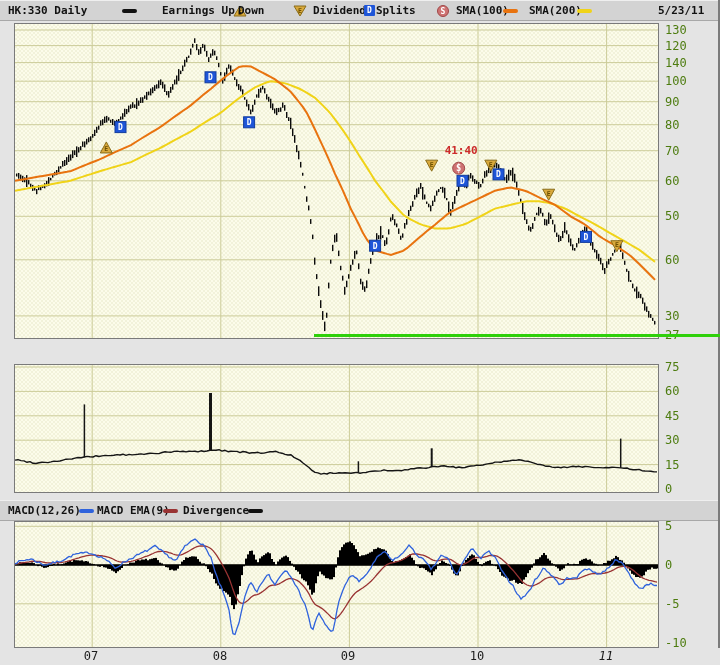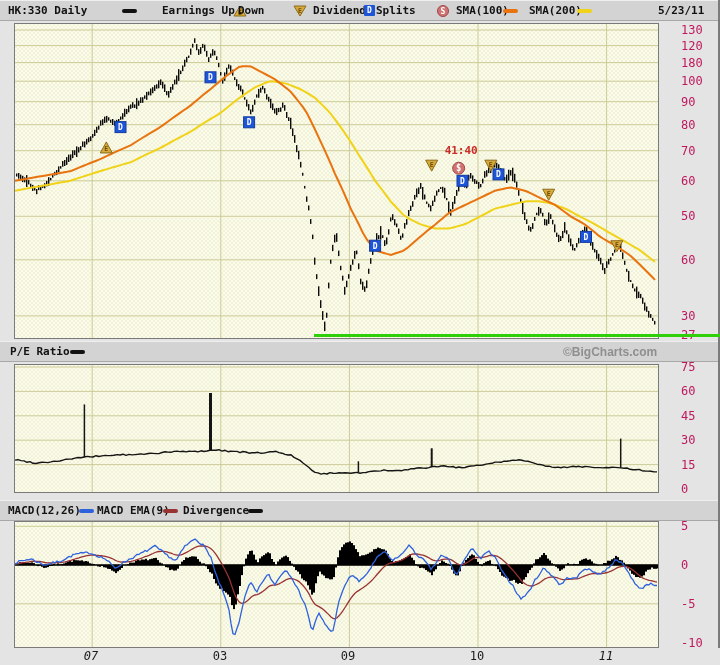--- a/index.html
+++ b/index.html
@@ -12,21 +12,21 @@
   .sqicon{position:absolute;width:11px;height:11px;border-radius:1px;background:#1e55d8;color:#fff;
           font:bold 8px "DejaVu Sans Mono",monospace;text-align:center;line-height:11px;}
   .circicon{position:absolute;width:12px;height:12px;border-radius:50%;background:#ce7272;border:1px solid #a04848;
           color:#fff;font:bold 8px "DejaVu Sans Mono",monospace;text-align:center;line-height:12px;box-sizing:border-box;}
   .panel{position:absolute;left:14px;width:643px;background:#fcfcea;border:1px solid #7a7a7a;
          background-image:linear-gradient(45deg,#f2f2da 25%,transparent 25%,transparent 75%,#f2f2da 75%),
                           linear-gradient(45deg,#f2f2da 25%,transparent 25%,transparent 75%,#f2f2da 75%);
          background-size:4px 4px;background-position:0 0,2px 2px;}
   .panel svg{display:block;}
   .gutter{position:absolute;left:661px;width:57px;}
-  .ytick{position:absolute;left:20px;font:12px "DejaVu Sans Mono",monospace;color:#be185d;}
+  .ytick{position:absolute;left:4px;font:12px "DejaVu Sans Mono",monospace;color:#4d7c0f;}
   .xlab{position:absolute;top:0;width:26px;text-align:center;font:12px "DejaVu Sans Mono",monospace;color:#1c1c1c;}
   #last-price-line{position:absolute;height:3px;background:#2fd00a;z-index:6;}
   #right-edge{position:absolute;right:0;top:0;width:2px;height:648px;background:#7b7b7b;}
   #copyright{font:bold 12px "Liberation Sans",sans-serif;color:#8f8f8f;text-decoration:none;}
 </style>
 </head>
 <body>
 
 <div id="screen">
 
@@ -446,38 +446,33 @@
       <circle cx="443.6699999999766" cy="144.1857568670045" r="6" fill="#ce7272" stroke="#a04848"></circle>
       <text x="443.6699999999766" y="147.1857568670045" text-anchor="middle" font-size="8" font-weight="bold" fill="#fff" font-family="DejaVu Sans Mono,monospace">S</text>
       <line x1="443.6699999999766" y1="139.1857568670045" x2="443.6699999999766" y2="149.1857568670045" stroke="rgba(255,255,255,.85)" stroke-width="0.8"></line>
         </g>
         <text x="446.2" y="129.5" text-anchor="middle" font-size="11" font-weight="bold" fill="#cc2b2b" font-family="DejaVu Sans Mono,monospace">41:40</text>
       </svg>
   </div>
   <div class="gutter" style="top:24px;height:314px" id="price-gutter">
       <span class="ytick" style="top: -1px;">130</span>
       <span class="ytick" style="top: 15px;">120</span>
-      <span class="ytick" style="top: 32px;">180</span>
+      <span class="ytick" style="top: 32px;">140</span>
       <span class="ytick" style="top: 50px;">100</span>
       <span class="ytick" style="top: 71px;">90</span>
       <span class="ytick" style="top: 94px;">80</span>
       <span class="ytick" style="top: 120px;">70</span>
       <span class="ytick" style="top: 150px;">60</span>
       <span class="ytick" style="top: 185px;">50</span>
       <span class="ytick" style="top: 229px;">60</span>
       <span class="ytick" style="top: 285px;">30</span>
       <span class="ytick" style="top: 304px;">27</span>
     </div>
   <div id="last-price-line" style="left: 314px; width: 406px; top: 334px; background: rgb(47, 208, 10);"></div>
 
-  <div class="bar" style="top:341px">
-    <span class="t" style="left:10px">P/E Ratio</span>
-    <span class="dash" style="left:70px;top:8px;background:#111"></span>
-    <a href="#" id="copyright" style="position:absolute;left:563px;top:3px">©BigCharts.com</a>
-  </div>
 
   <div class="panel" style="top:364px;height:127px">
     <svg id="pe-svg" width="643" height="127">
         <line x1="77.2" y1="0" x2="77.2" y2="127" stroke="#cccc99"></line>
         <line x1="205.8" y1="0" x2="205.8" y2="127" stroke="#cccc99"></line>
         <line x1="334.4" y1="0" x2="334.4" y2="127" stroke="#cccc99"></line>
         <line x1="463.0" y1="0" x2="463.0" y2="127" stroke="#cccc99"></line>
         <line x1="591.6" y1="0" x2="591.6" y2="127" stroke="#cccc99"></line>
         <line x1="0" y1="2.0" x2="643" y2="2.0" stroke="#cccc99"></line>
         <line x1="0" y1="26.4" x2="643" y2="26.4" stroke="#cccc99"></line>
@@ -836,21 +831,21 @@
       </svg>
   </div>
   <div class="gutter" style="top:522px;height:125px" id="macd-gutter">
       <span class="ytick" style="top: -3px;">5</span>
       <span class="ytick" style="top: 36px;">0</span>
       <span class="ytick" style="top: 75px;">-5</span>
       <span class="ytick" style="top: 114px;">-10</span>
     </div>
 
   <div style="position:absolute;left:0;top:649px;width:720px;height:16px" id="x-axis">
-      <span class="xlab" style="left: 78px; font-style: italic;">07</span>
-      <span class="xlab" style="left: 207px;">03</span>
+      <span class="xlab" style="left: 78px;">07</span>
+      <span class="xlab" style="left: 207px;">08</span>
       <span class="xlab" style="left: 335px;">09</span>
       <span class="xlab" style="left: 464px;">10</span>
       <span class="xlab" style="left: 593px; font-style: italic;">11</span>
     </div>
 
   <div id="right-edge"></div>
 </div>
 
 </body></html>

